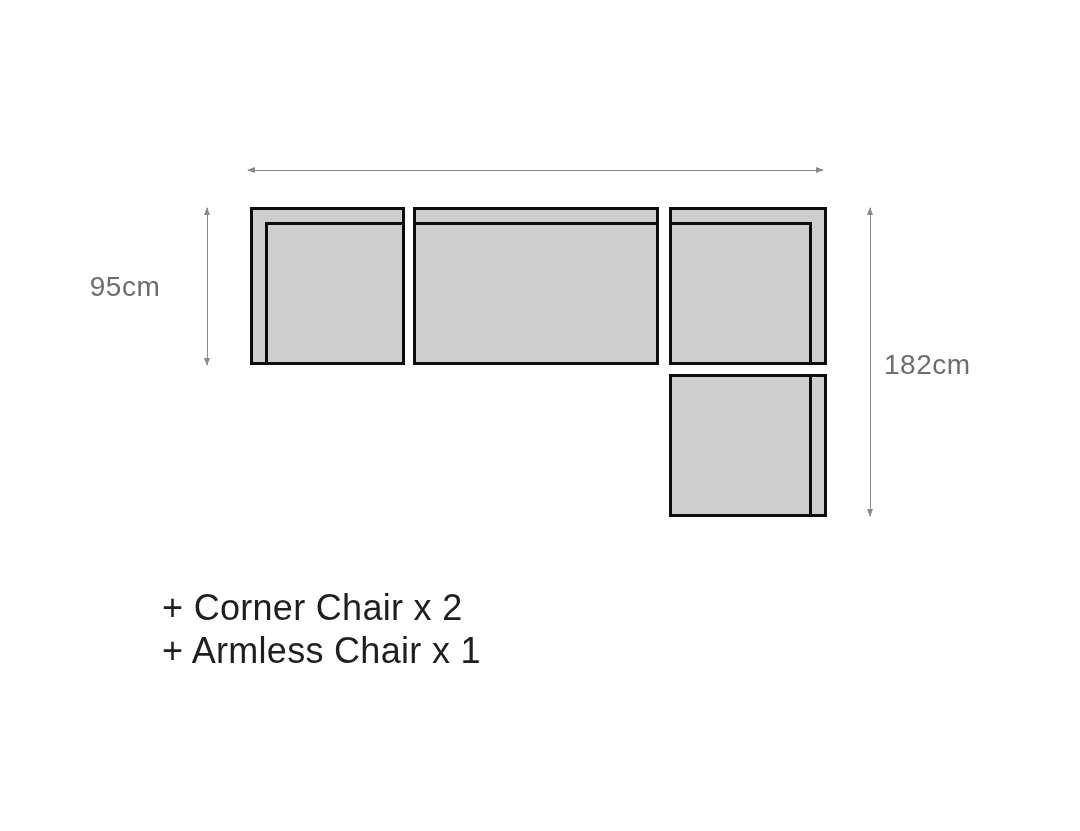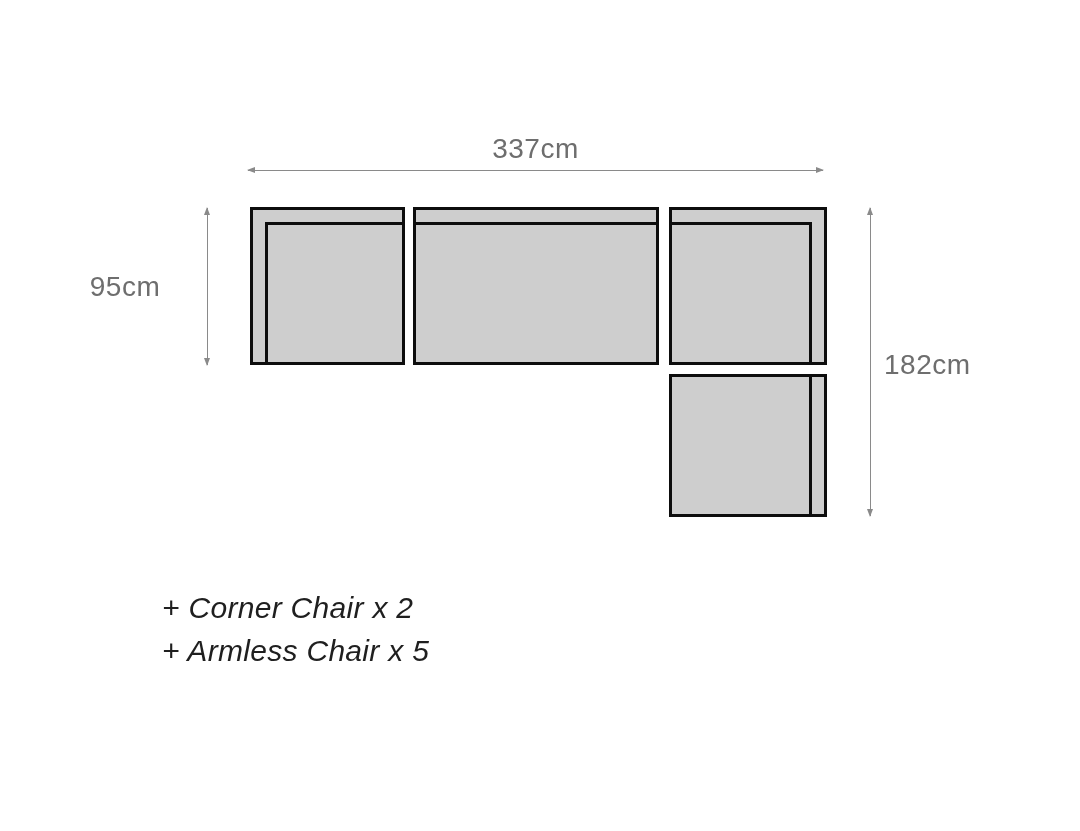--- a/index.html
+++ b/index.html
@@ -80,35 +80,33 @@
   .v-arrow::before{top:-1px;border-bottom:8px solid var(--dim-line);}
   .v-arrow::after {bottom:-1px;border-top:8px solid var(--dim-line);}
   .arrow-depth {left:207px;top:208px;height:157px;}
   .arrow-height{left:870px;top:208px;height:308px;}
 
   
   .component-list{
     position:absolute;
     left:162px;top:586px;
     color:var(--list-text);
-    font-size:30px;
+    font-size:36px;
     letter-spacing:0.3px;
-    font-style:italic;
   }
   .component-list .item{
     line-height:43px;
     white-space:nowrap;
   }
 </style>
 </head>
 <body>
 
 <div class="canvas">
 
-  <div class="dim-label lbl-width">337cm</div>
   <div class="h-arrow arrow-width"></div>
 
   <div class="dim-label lbl-depth">95cm</div>
   <div class="v-arrow arrow-depth"></div>
 
   <div class="dim-label lbl-height">182cm</div>
   <div class="v-arrow arrow-height"></div>
 
   <div class="box box-corner-left">
     <div class="inner-line cl-h"></div>
@@ -123,16 +121,16 @@
     <div class="inner-line cr-h"></div>
     <div class="inner-line cr-v"></div>
   </div>
 
   <div class="box box-armless">
     <div class="inner-line am-v"></div>
   </div>
 
   <div class="component-list">
     <div class="item">+ Corner Chair x 2</div>
-    <div class="item">+ Armless Chair x 5</div>
+    <div class="item">+ Armless Chair x 1</div>
   </div>
 
 </div>
 
 </body></html>

